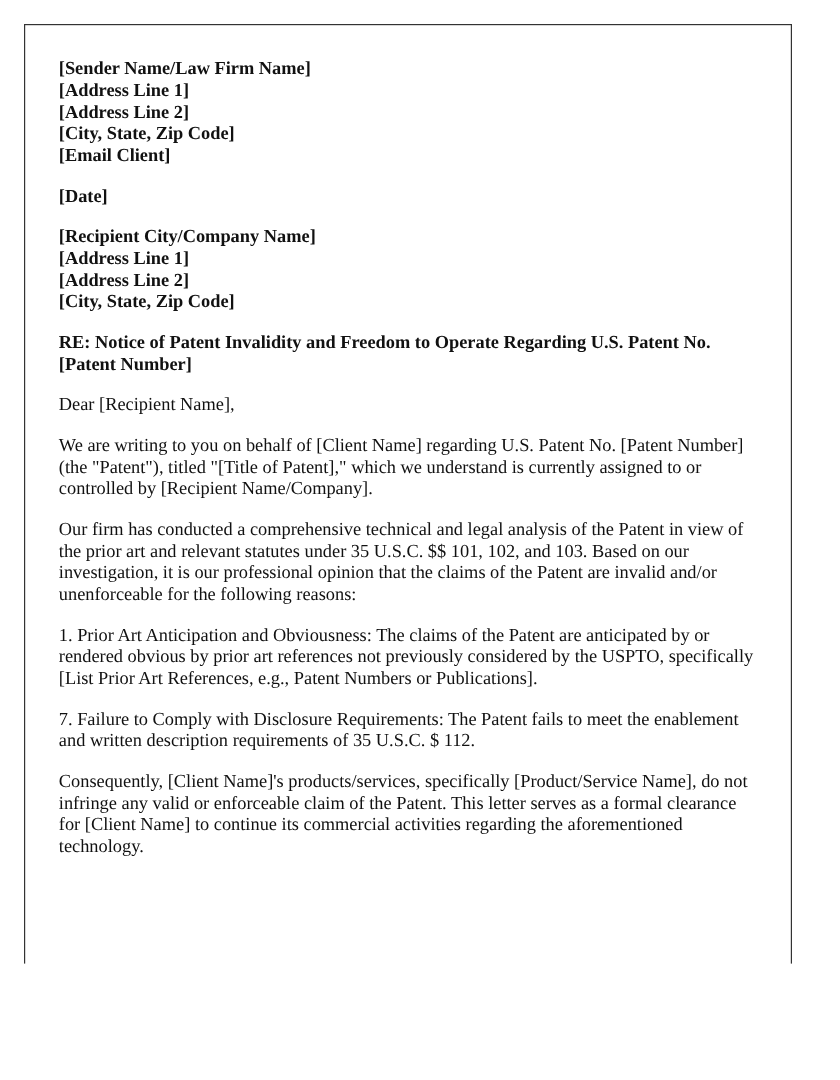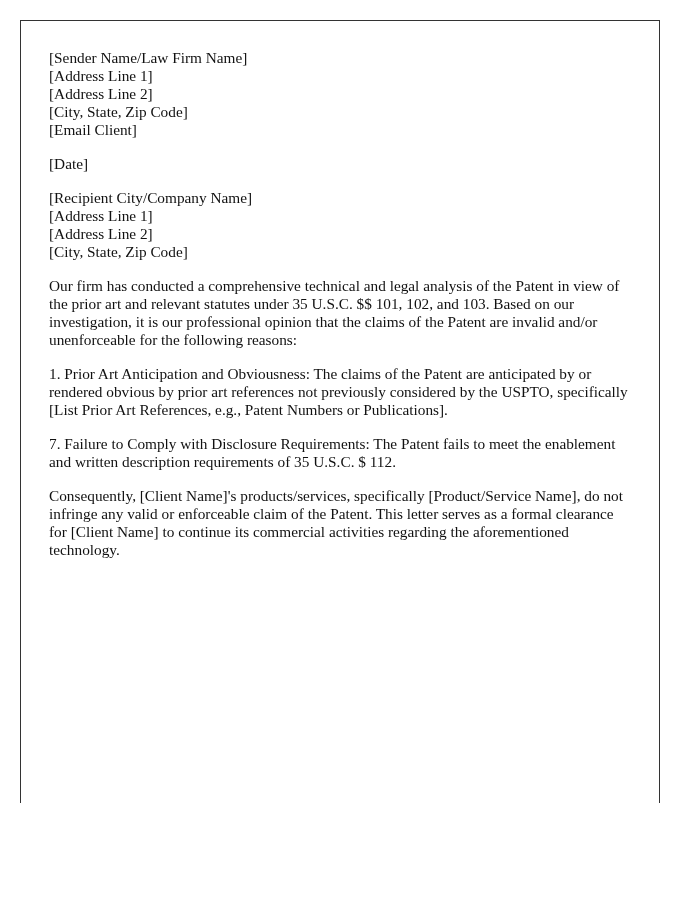--- a/index.html
+++ b/index.html
@@ -33,20 +33,21 @@
     .letter-body {
       font-size: 15.3px;
       line-height: 18px;
       width: 582px;
     }
     .block {
       margin: 0 0 16px 0;
     }
     .line {
       display: block;
+      font-weight: bold;
     }
     .re-line {
       font-weight: bold;
     }
     .item-label {
       font-weight: normal;
     }
     p {
       margin: 0 0 16px 0;
     }
@@ -69,22 +70,25 @@
       <span class="line">[Date]</span>
     </div>
 
     <div class="block">
       <span class="line">[Recipient City/Company Name]</span>
       <span class="line">[Address Line 1]</span>
       <span class="line">[Address Line 2]</span>
       <span class="line">[City, State, Zip Code]</span>
     </div>
 
+    <p class="re-line">RE: Notice of Patent Invalidity and Freedom to Operate Regarding U.S. Patent No. [Patent Number]</p>
 
+    <p>Dear [Recipient Name],</p>
 
+    <p>We are writing to you on behalf of [Client Name] regarding U.S. Patent No. [Patent Number] (the "Patent"), titled "[Title of Patent]," which we understand is currently assigned to or controlled by [Recipient Name/Company].</p>
 
     <p>Our firm has conducted a comprehensive technical and legal analysis of the Patent in view of the prior art and relevant statutes under 35 U.S.C. $$ 101, 102, and 103. Based on our investigation, it is our professional opinion that the claims of the Patent are invalid and/or unenforceable for the following reasons:</p>
 
     <p><span class="item-label">1. Prior Art Anticipation and Obviousness:</span><span> The claims of the Patent are anticipated by or rendered obvious by prior art references not previously considered by the USPTO, specifically [List Prior Art References, e.g., Patent Numbers or Publications].</span></p>
 
 
     <p><span class="item-label">7. Failure to Comply with Disclosure Requirements:</span><span> The Patent fails to meet the enablement and written description requirements of 35 U.S.C. $ 112.</span></p>
 
     <p>Consequently, [Client Name]'s products/services, specifically [Product/Service Name], do not infringe any valid or enforceable claim of the Patent. This letter serves as a formal clearance for [Client Name] to continue its commercial activities regarding the aforementioned technology.</p>
 

